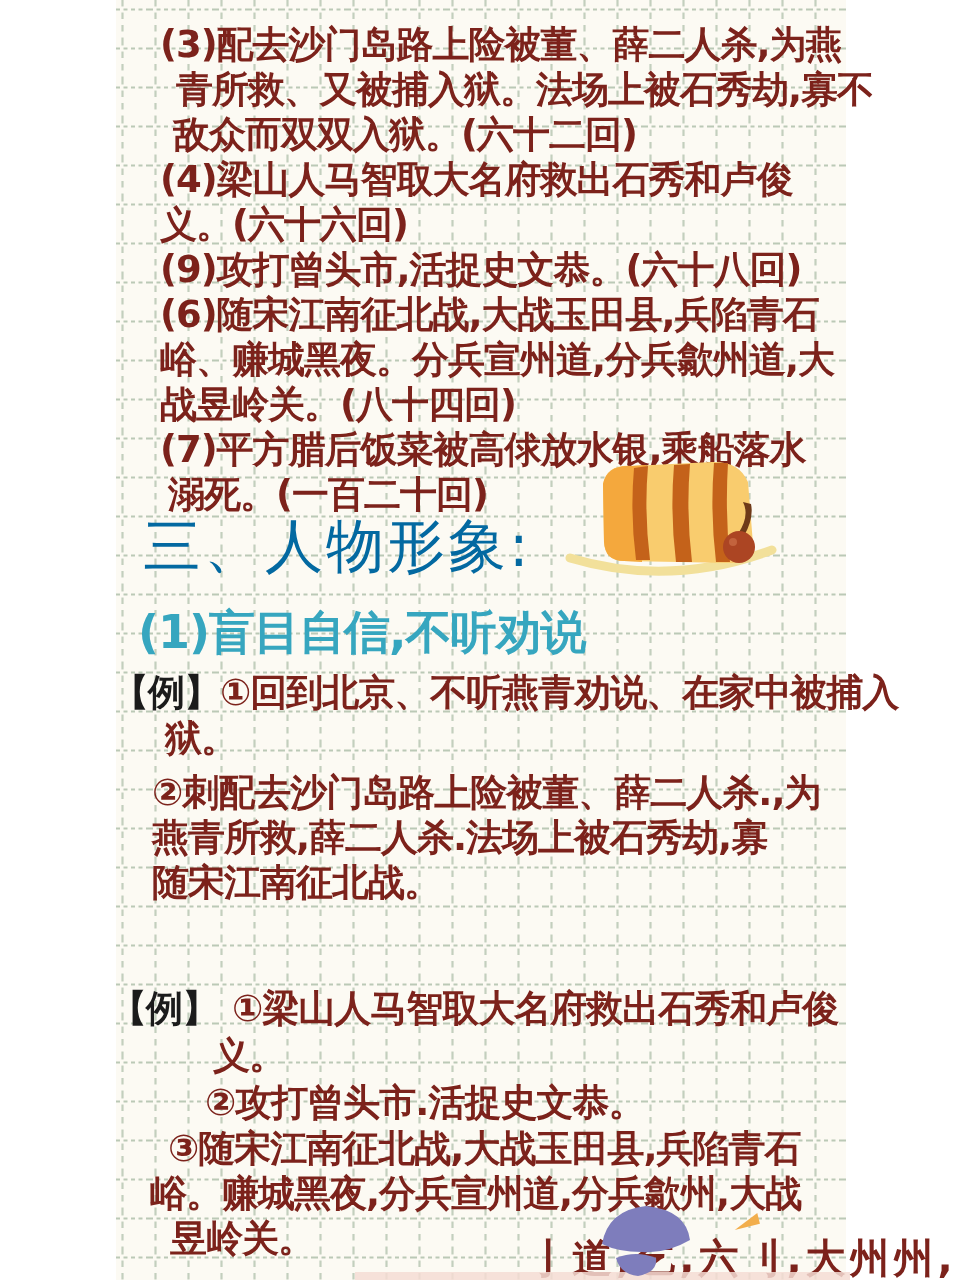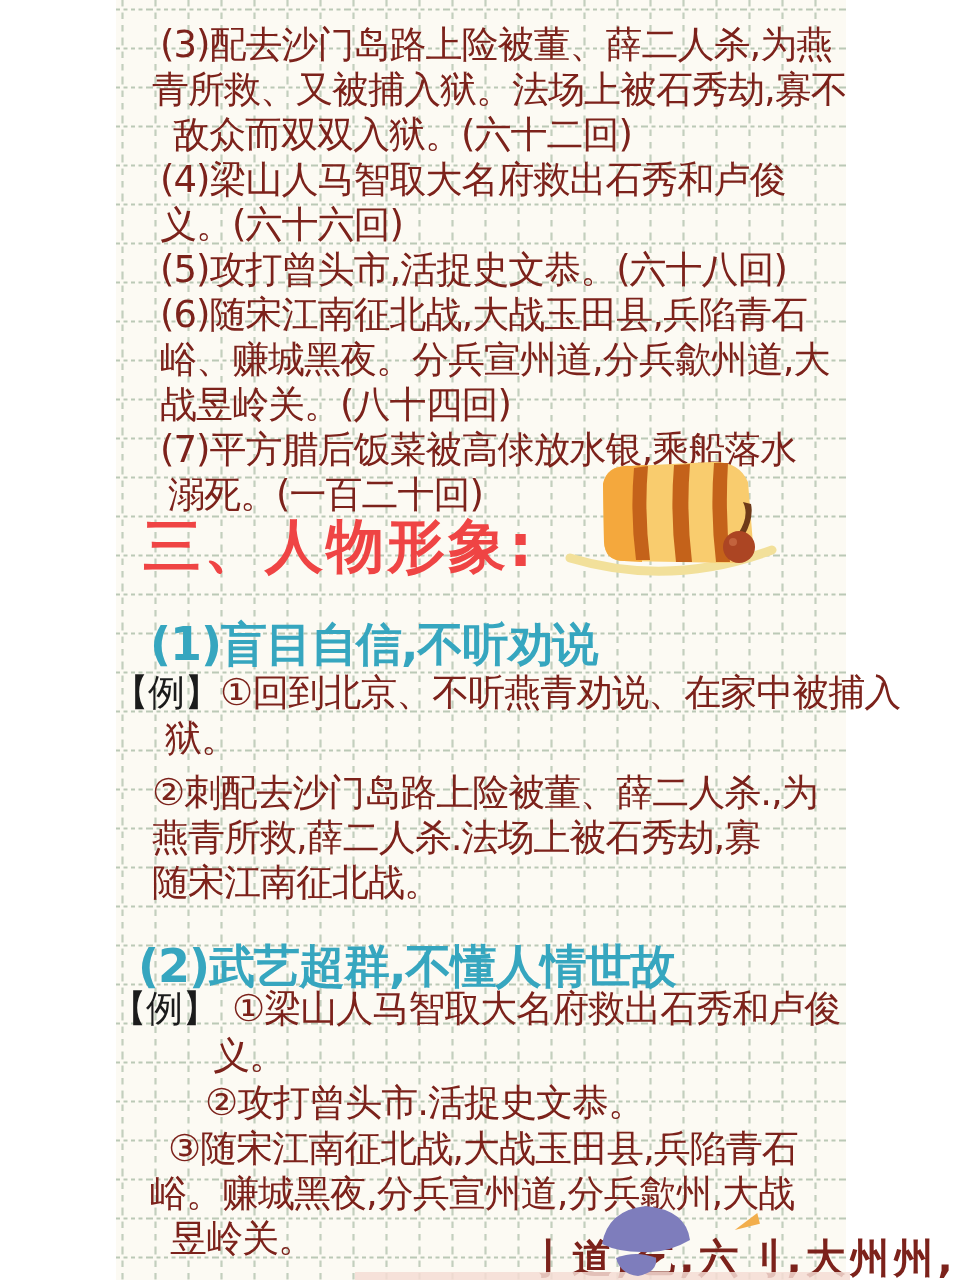--- a/index.html
+++ b/index.html
@@ -16,39 +16,39 @@
   }
   .paper{
     position:absolute;
     left:116px; top:0; width:730px; height:1280px;
     background:#fcfaf3;
   }
   .grid-svg{position:absolute;left:0;top:0;}
   .txt{
     position:absolute;
     white-space:nowrap;
-    font-weight:normal;
+    font-weight:bold;
     color:#7c221b;
     font-size:37px;
     letter-spacing:-1px;
     line-height:46px;
   }
   .black{color:#1b1b1b;}
   .heading-red{
     position:absolute;
     margin:0;
     font-size:58px;
-    font-weight:bold;
-    color:#ef4444;
+    font-weight:normal;
+    color:#0369a1;
     letter-spacing:3px;
     white-space:nowrap;
   }
   .teal{
     position:absolute;
-    margin:12px;
+    margin:0;
     font-size:46px;
     font-weight:bold;
     color:#36a6bf;
     letter-spacing:-1px;
     white-space:nowrap;
   }
   .footer-frag{
     position:absolute;
     left:528px; top:1231px;
     font-size:40px;
@@ -87,25 +87,25 @@
           <path d="M0 9.5 H33" stroke="#9fb49c" stroke-width="2.2" stroke-dasharray="4 3.5" opacity="0.7"></path>
           <path d="M6.5 0 V39" stroke="#9fb49c" stroke-width="2.2" stroke-dasharray="6.5 6" opacity="0.62"></path>
         </pattern>
       </defs>
       <rect x="0" y="0" width="730" height="1280" fill="url(#grid)"></rect>
     </svg>
   </div>
 
   <div>
     <div class="txt" style="left:160px;top:22px">(3)配去沙门岛路上险被董、薛二人杀,为燕</div>
-    <div class="txt" style="left:152px;top:67px">青所救、又被捕入狱。法场上被石秀劫,寡不</div>
+    <div class="txt" style="left:176px;top:67px">青所救、又被捕入狱。法场上被石秀劫,寡不</div>
     <div class="txt" style="left:173px;top:112px">敌众而双双入狱。(六十二回)</div>
     <div class="txt" style="left:160px;top:157px">(4)梁山人马智取大名府救出石秀和卢俊</div>
     <div class="txt" style="left:160px;top:202px">义。(六十六回)</div>
-    <div class="txt" style="left:160px;top:247px">(5)攻打曾头市,活捉史文恭。(六十八回)</div>
+    <div class="txt" style="left:160px;top:247px">(9)攻打曾头市,活捉史文恭。(六十八回)</div>
     <div class="txt" style="left:160px;top:292px">(6)随宋江南征北战,大战玉田县,兵陷青石</div>
     <div class="txt" style="left:160px;top:337px">峪、赚城黑夜。分兵宣州道,分兵歙州道,大</div>
     <div class="txt" style="left:160px;top:382px">战昱岭关。(八十四回)</div>
     <div class="txt" style="left:160px;top:427px">(7)平方腊后饭菜被高俅放水银,乘船落水</div>
     <div class="txt" style="left:168px;top:472px">溺死。(一百二十回)</div>
   </div>
 
   <h1 class="heading-red" style="left:143px;top:508px">三、人物形象:</h1>
 
   <svg class="pork-svg" width="220" height="135" viewBox="0 0 220 135">
@@ -131,21 +131,20 @@
   <div>
     <div class="txt" style="left:112px;top:670px">
       <span class="black">【例】</span><span>①回到北京、不听燕青劝说、在家中被捕入</span>
     </div>
     <div class="txt" style="left:165px;top:716px">狱。</div>
     <div class="txt" style="left:152px;top:770px">②刺配去沙门岛路上险被董、薛二人杀.,为</div>
     <div class="txt" style="left:152px;top:815px">燕青所救,薛二人杀.法场上被石秀劫,寡</div>
     <div class="txt" style="left:152px;top:860px">随宋江南征北战。</div>
   </div>
 
-  <h2 class="teal" style="left:126px;top:924px">(2)武艺超群,不懂人情世故</h2>
 
   <div>
     <div class="txt" style="left:110px;top:986px">
       <span class="black" style="margin-right:14px">【例】</span><span>①梁山人马智取大名府救出石秀和卢俊</span>
     </div>
     <div class="txt" style="left:213px;top:1033px">义。</div>
     <div class="txt" style="left:205px;top:1080px">②攻打曾头市.活捉史文恭。</div>
     <div class="txt" style="left:168px;top:1126px">③随宋江南征北战,大战玉田县,兵陷青石</div>
     <div class="txt" style="left:150px;top:1171px">峪。赚城黑夜,分兵宣州道,分兵歙州,大战</div>
     <div class="txt" style="left:170px;top:1216px">昱岭关。</div>

